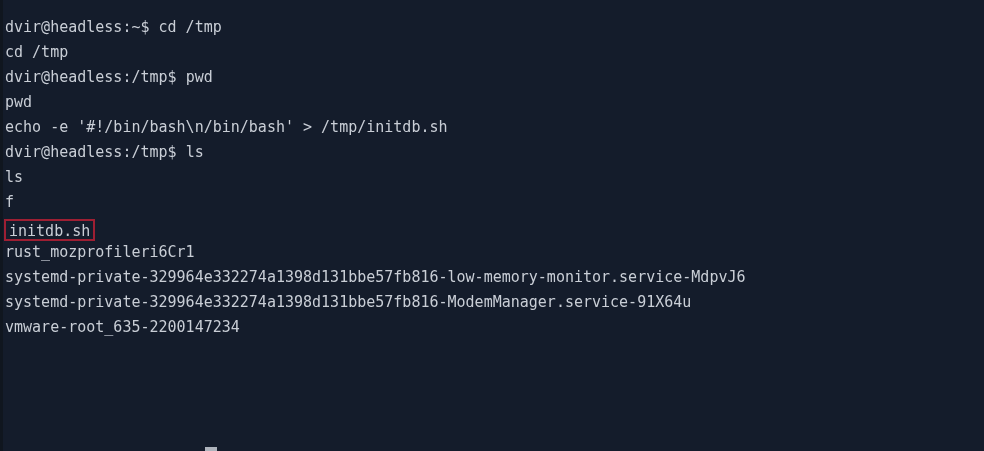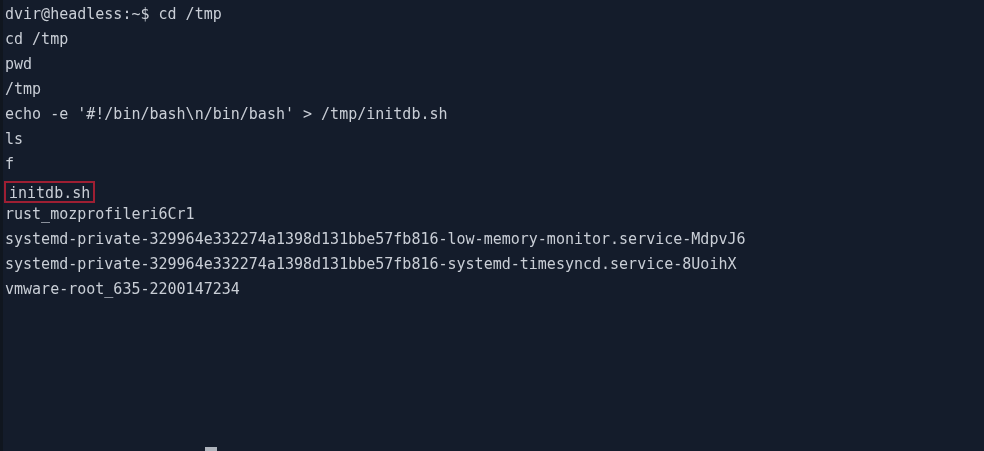--- a/index.html
+++ b/index.html
@@ -25,21 +25,21 @@
     position: absolute;
     left: 0;
     top: 0;
     width: 3px;
     height: 100%;
     background: #10161f;
   }
   #screen {
     position: absolute;
     left: 0;
-    top: 0;
+    top: 13px;
     width: 788px;
     padding-top: 2px;
     box-sizing: border-box;
   }
   .line {
     height: 25px;
     line-height: 25px;
     white-space: pre;
     padding-left: 5px;
     letter-spacing: 0px;
@@ -68,25 +68,26 @@
   }
 </style>
 </head>
 <body>
 
 <div id="terminal">
   <div id="gutter"></div>
   <div id="screen">
       <div class="line"><span class="seg">dvir@headless:~$ </span><span class="seg">cd /tmp</span></div>
       <div class="line"><span class="seg">cd /tmp</span></div>
+      <div class="line"><span class="seg">dvir@headless:/tmp$ </span><span class="seg">pwd</span></div>
       <div class="line"><span class="seg">pwd</span></div>
-      <div class="line"><span class="seg">/tmp</span></div>
       <div class="line"><span class="seg">echo -e '#!/bin/bash\n/bin/bash' &gt; /tmp/initdb.sh</span></div>
+      <div class="line"><span class="seg">dvir@headless:/tmp$ </span><span class="seg">ls</span></div>
       <div class="line"><span class="seg">ls</span></div>
       <div class="line"><span class="seg">f</span></div>
       <div class="line"><span class="hl">initdb.sh</span></div>
       <div class="line"><span class="seg">rust_mozprofileri6Cr1</span></div>
       <div class="line"><span class="seg">systemd-private-329964e332274a1398d131bbe57fb816-low-memory-monitor.service-MdpvJ6</span></div>
-      <div class="line"><span class="seg">systemd-private-329964e332274a1398d131bbe57fb816-systemd-timesyncd.service-8UoihX</span></div>
+      <div class="line"><span class="seg">systemd-private-329964e332274a1398d131bbe57fb816-ModemManager.service-91X64u</span></div>
       <div class="line"><span class="seg">vmware-root_635-2200147234</span></div>
     </div>
   <div id="cursor"></div>
 </div>
 
 </body></html>

